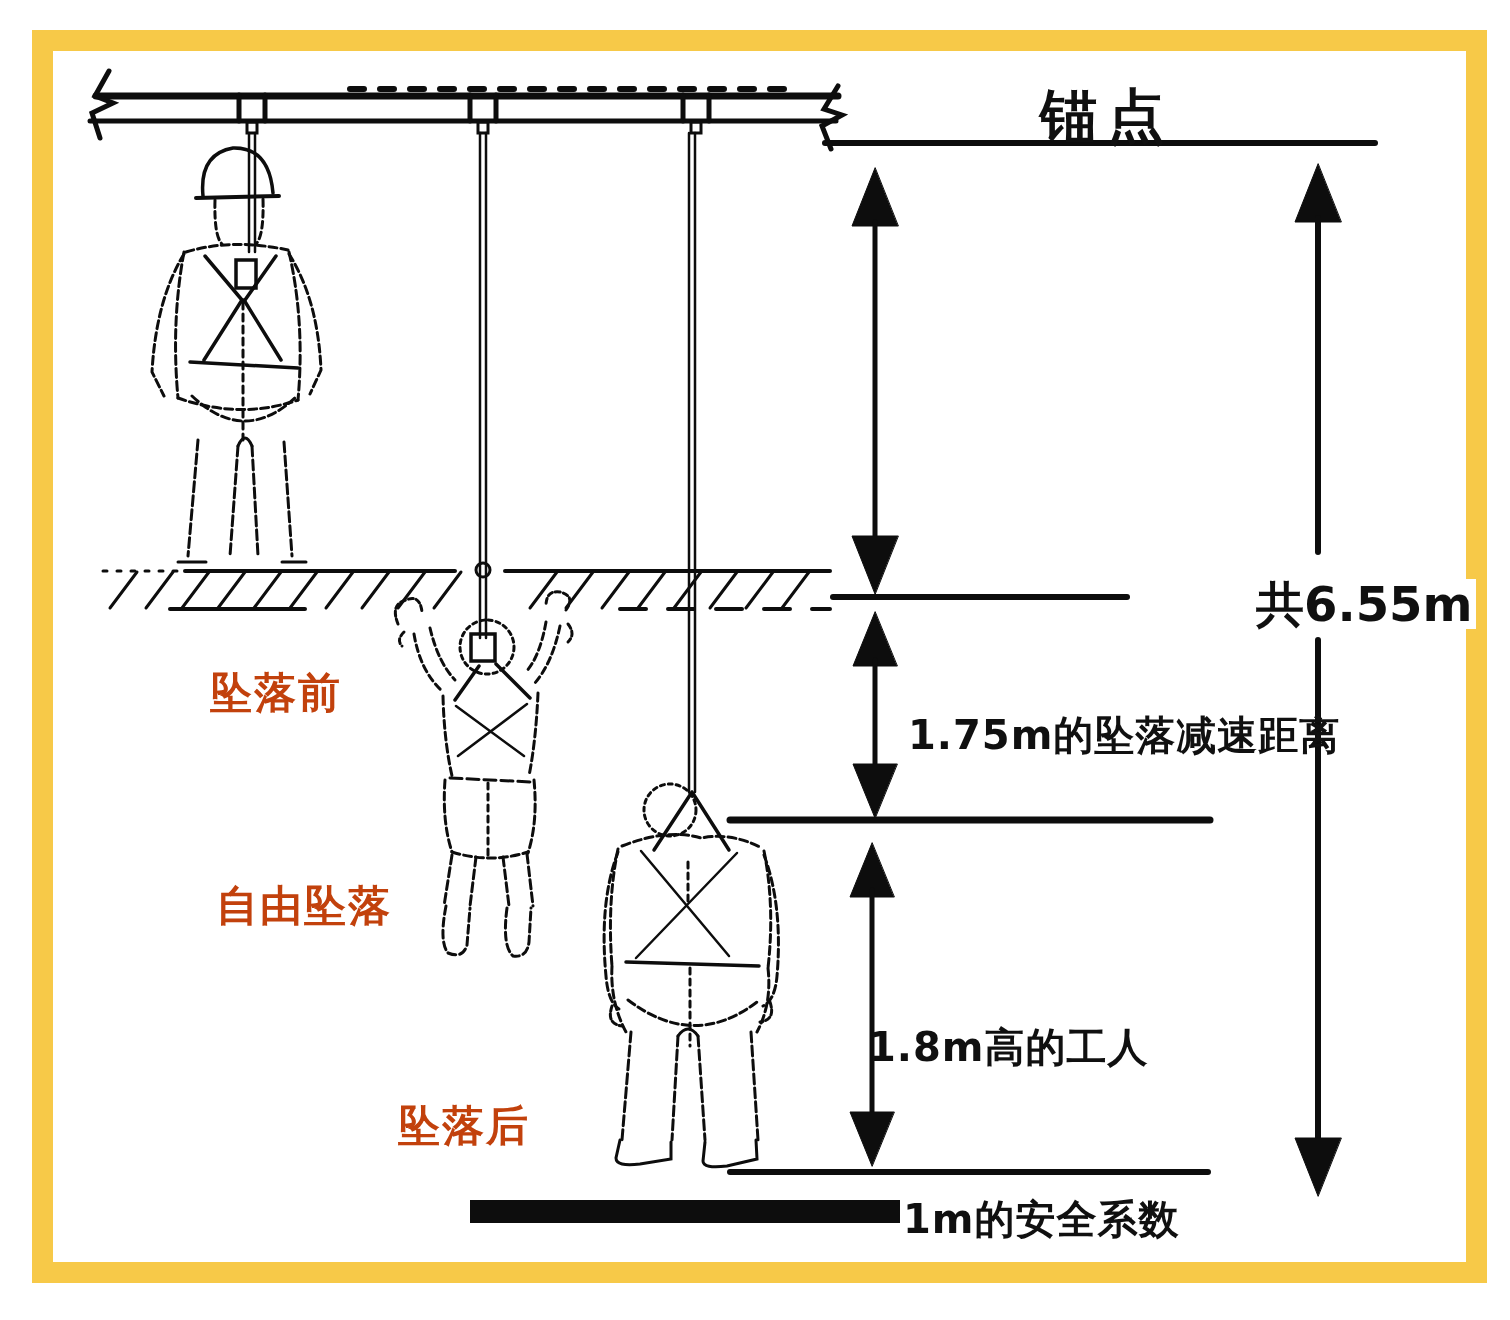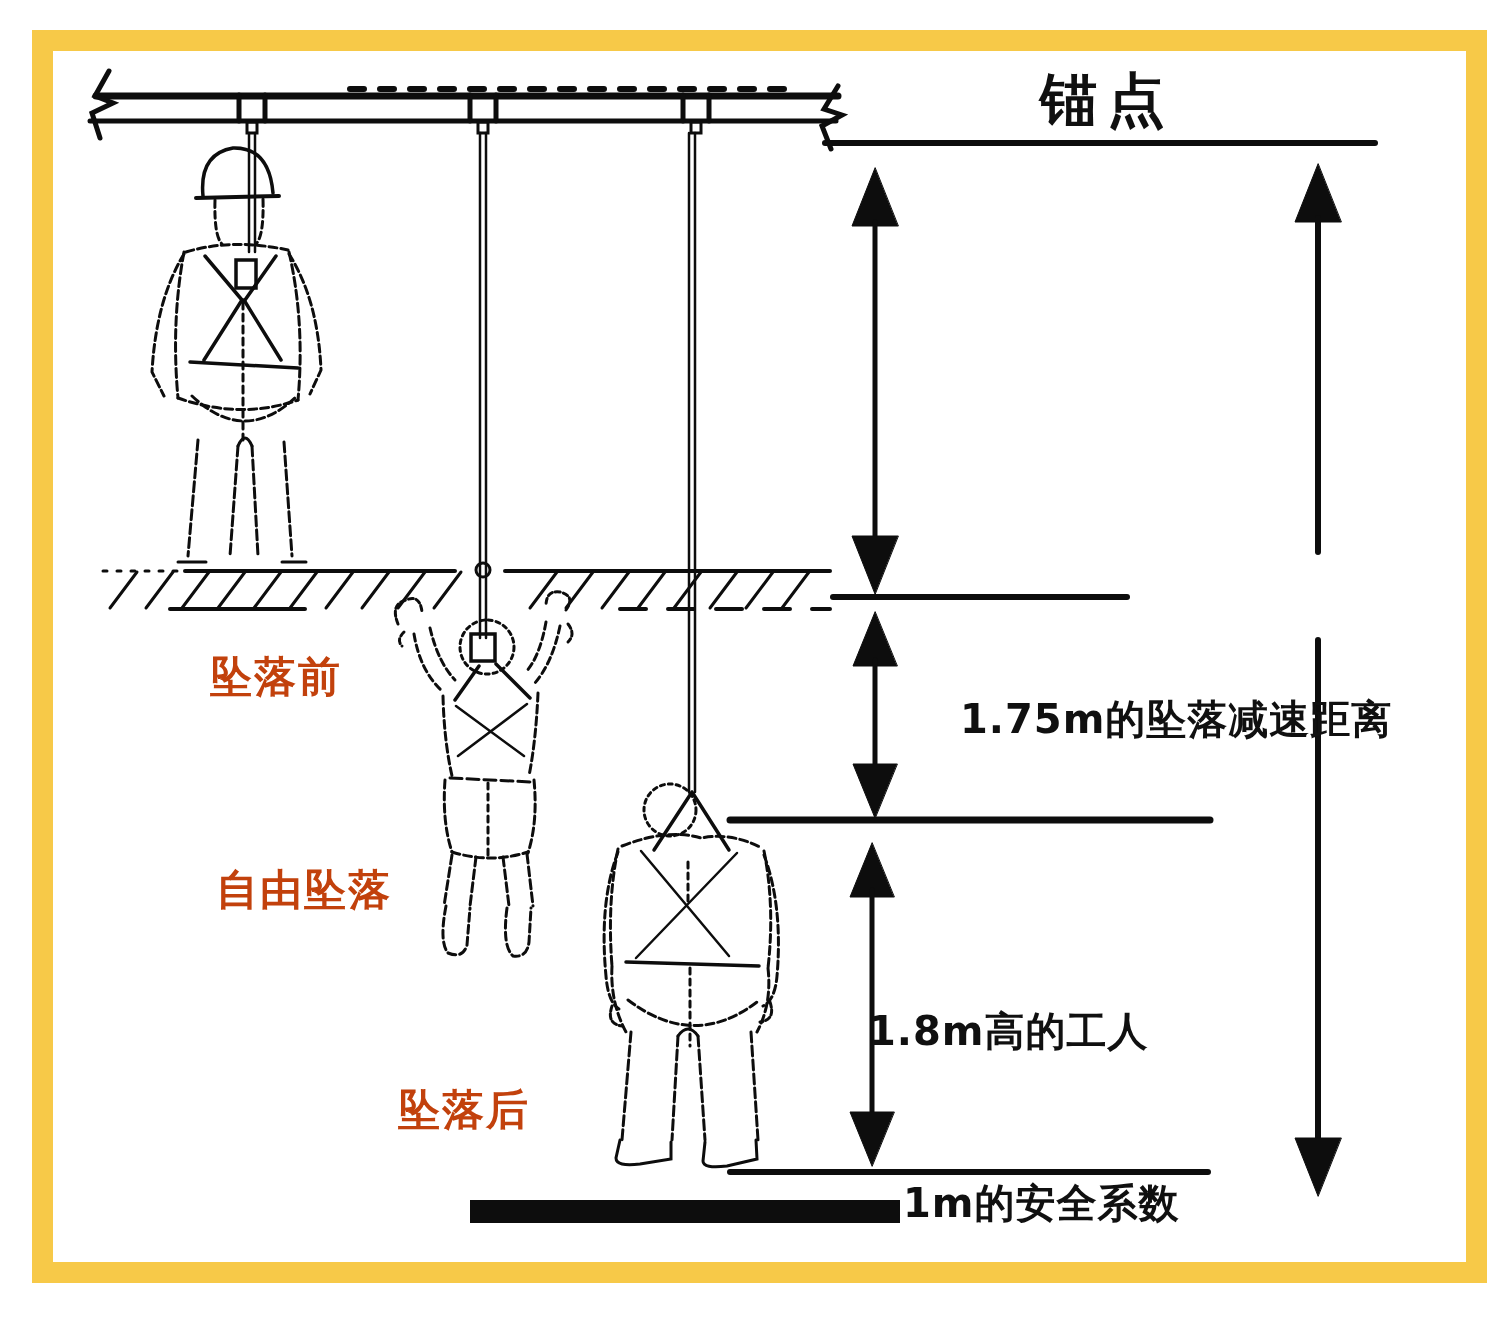--- a/index.html
+++ b/index.html
@@ -1,27 +1,27 @@
 <!DOCTYPE html>
 <html><head>
 <meta charset="utf-8">
 <style>
   html,body{margin:0;padding:0;background:#ffffff;}
   #canvas{position:relative;width:1510px;height:1320px;background:#ffffff;overflow:hidden;
           font-family:"DejaVu Sans",sans-serif;color:#0d0d0d;}
   .frame{position:absolute;left:32px;top:30px;width:1455px;height:1253px;
          border:21px solid #F7C948;box-sizing:border-box;background:#ffffff;}
   svg.draw{position:absolute;left:0;top:0;width:1510px;height:1320px;}
-  .lbl{position:absolute;font-weight:700;white-space:nowrap;line-height:1.05;color:#101010;}
+  .lbl{position:absolute;font-weight:700;white-space:nowrap;line-height:1.05;color:#101010;margin-top:16px;}
   .lbl-anchor{left:1040px;top:70px;font-size:58px;letter-spacing:9px;}
   .lbl-seg{font-size:40px;letter-spacing:1px;}
   .lbl-total{left:1252px;top:563px;font-size:48px;background:#ffffff;padding:0 4px;}
   .lbl-stage{font-size:42px;letter-spacing:2px;color:#c2410c;}
   .s2m{left:905px;top:385px;}
-  .s175{left:960px;top:698px;text-align:right;}
+  .s175{left:908px;top:698px;text-align:right;}
   .s18{left:868px;top:1010px;}
   .s1m{left:903px;top:1182px;}
   .st1{left:210px;top:655px;}
   .st2{left:216px;top:868px;}
   .st3{left:398px;top:1088px;}
 </style>
 </head>
 <body>
 
 <div id="canvas" style="color: rgb(13, 13, 13);">
@@ -198,16 +198,17 @@
       <polygon points="1318,1196 1295,1138 1341,1138" fill="#0d0d0d"></polygon>
     </g>
 
     <rect x="470" y="1200" width="430" height="23" fill="#0d0d0d" stroke="none"></rect>
   </svg>
 
   <div class="lbl lbl-anchor">锚点</div>
   <div class="lbl lbl-seg s175">1.75m的坠落减速距离</div>
   <div class="lbl lbl-seg s18">1.8m高的工人</div>
   <div class="lbl lbl-seg s1m">1m的安全系数</div>
+  <div class="lbl lbl-total">共6.55m</div>
   <div class="lbl lbl-stage st1">坠落前</div>
   <div class="lbl lbl-stage st2">自由坠落</div>
   <div class="lbl lbl-stage st3">坠落后</div>
 </div>
 
 </body></html>

